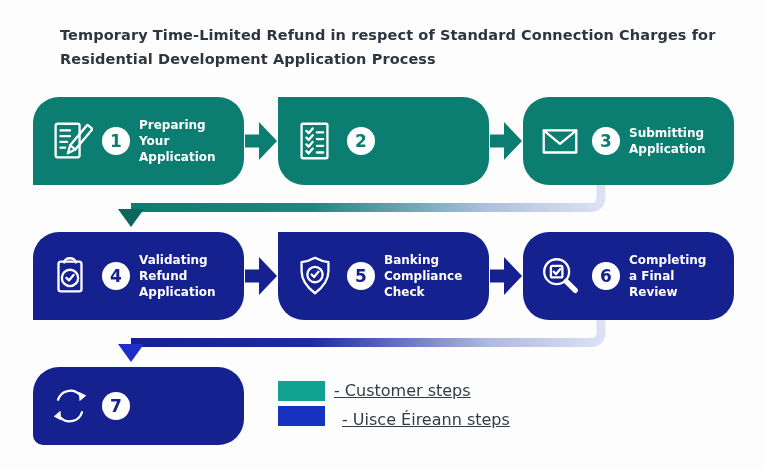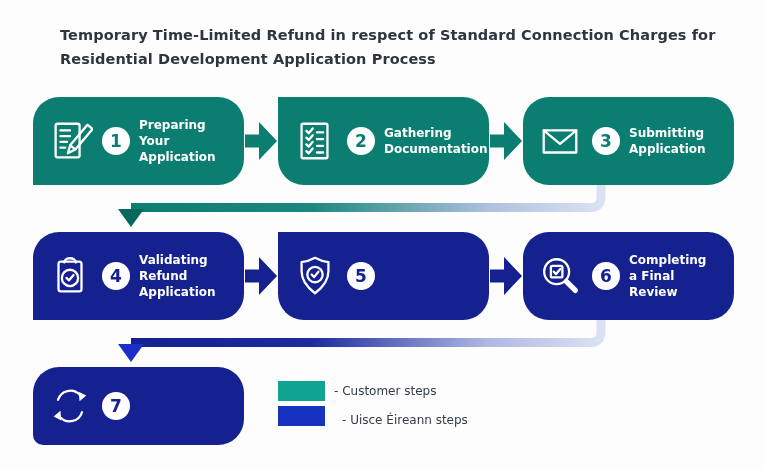--- a/index.html
+++ b/index.html
@@ -31,21 +31,21 @@
   .label{
     color:#ffffff;font-weight:bold;font-size:12px;line-height:16px;
     white-space:pre-line;width:100px;
   }
   .flow-arrow{position:absolute;}
   .conn{position:absolute;left:0;}
   .legend-swatch{position:absolute;width:47px;height:20px;}
   .legend-swatch.teal{background:#10a391;}
   .legend-swatch.blue{background:#1731c1;}
   .legend-label{
-    position:absolute;font-size:12px;color:#333c46;line-height:20px;
+    position:absolute;font-size:16px;color:#333c46;line-height:20px;text-decoration:underline;
   }
 </style>
 </head>
 <body>
 
 <div class="title">Temporary Time-Limited Refund in respect of Standard Connection Charges for
 Residential Development Application Process</div>
 
 <div class="step teal" style="left:33px;top:97px;border-radius:26px 26px 26px 0;">
   <span class="icon">
@@ -71,22 +71,20 @@
   <span class="icon">
     <svg width="46" height="46" viewBox="0 0 48 48" stroke="#fff" stroke-width="2.4" fill="none" stroke-linecap="round" stroke-linejoin="round">
       <rect x="10" y="6" width="27" height="36" rx="1.5"></rect>
       <path d="M15 13.5 l2.4 2.4 4.2 -5 M26 15 h6.5"></path>
       <path d="M15 20.5 l2.4 2.4 4.2 -5 M26 22 h6.5"></path>
       <path d="M15 27.5 l2.4 2.4 4.2 -5 M26 29 h6.5"></path>
       <path d="M15 34.5 l2.4 2.4 4.2 -5 M26 36 h6.5"></path>
     </svg>
   </span>
   <span class="num">2</span>
-  <span class="label">Gathering
-Documentation</span>
 </div>
 
 <svg class="flow-arrow" style="left:490px;top:122px;" width="32" height="38" viewBox="0 0 32 38">
   <path d="M0 12.5 H14 V0 L32 19 L14 38 V25.5 H0 Z" fill="#0b7e71"></path>
 </svg>
 
 <div class="step teal" style="left:523px;top:97px;border-radius:26px;">
   <span class="icon">
     <svg width="46" height="46" viewBox="0 0 48 48" stroke="#fff" stroke-width="2.4" fill="none" stroke-linecap="round" stroke-linejoin="round">
       <rect x="7" y="13" width="34" height="23"></rect>
@@ -132,20 +130,23 @@
 
 <div class="step blue" style="left:278px;top:232px;border-radius:0 26px 26px 26px;">
   <span class="icon">
     <svg width="46" height="46" viewBox="0 0 48 48" stroke="#fff" stroke-width="2.4" fill="none" stroke-linecap="round" stroke-linejoin="round">
       <path d="M24 5 c4.5 2.5 9.5 4 14 4.5 v9.5 c0 9.5 -5.5 16.5 -14 23 c-8.5 -6.5 -14 -13.5 -14 -23 v-9.5 c4.5 -0.5 9.5 -2 14 -4.5 z"></path>
       <circle cx="24" cy="22.5" r="8"></circle>
       <path d="M20.5 22.5 l2.5 2.6 4.6 -5.6"></path>
     </svg>
   </span>
   <span class="num">5</span>
+  <span class="label">Banking
+Compliance
+Check</span>
 </div>
 
 <svg class="flow-arrow" style="left:490px;top:257px;" width="32" height="38" viewBox="0 0 32 38">
   <path d="M0 12.5 H14 V0 L32 19 L14 38 V25.5 H0 Z" fill="#15218e"></path>
 </svg>
 
 <div class="step blue" style="left:523px;top:232px;border-radius:26px;">
   <span class="icon">
     <svg width="46" height="46" viewBox="0 0 48 48" stroke="#fff" stroke-width="2.4" fill="none" stroke-linecap="round" stroke-linejoin="round">
       <circle cx="20.5" cy="19.5" r="13"></circle>

